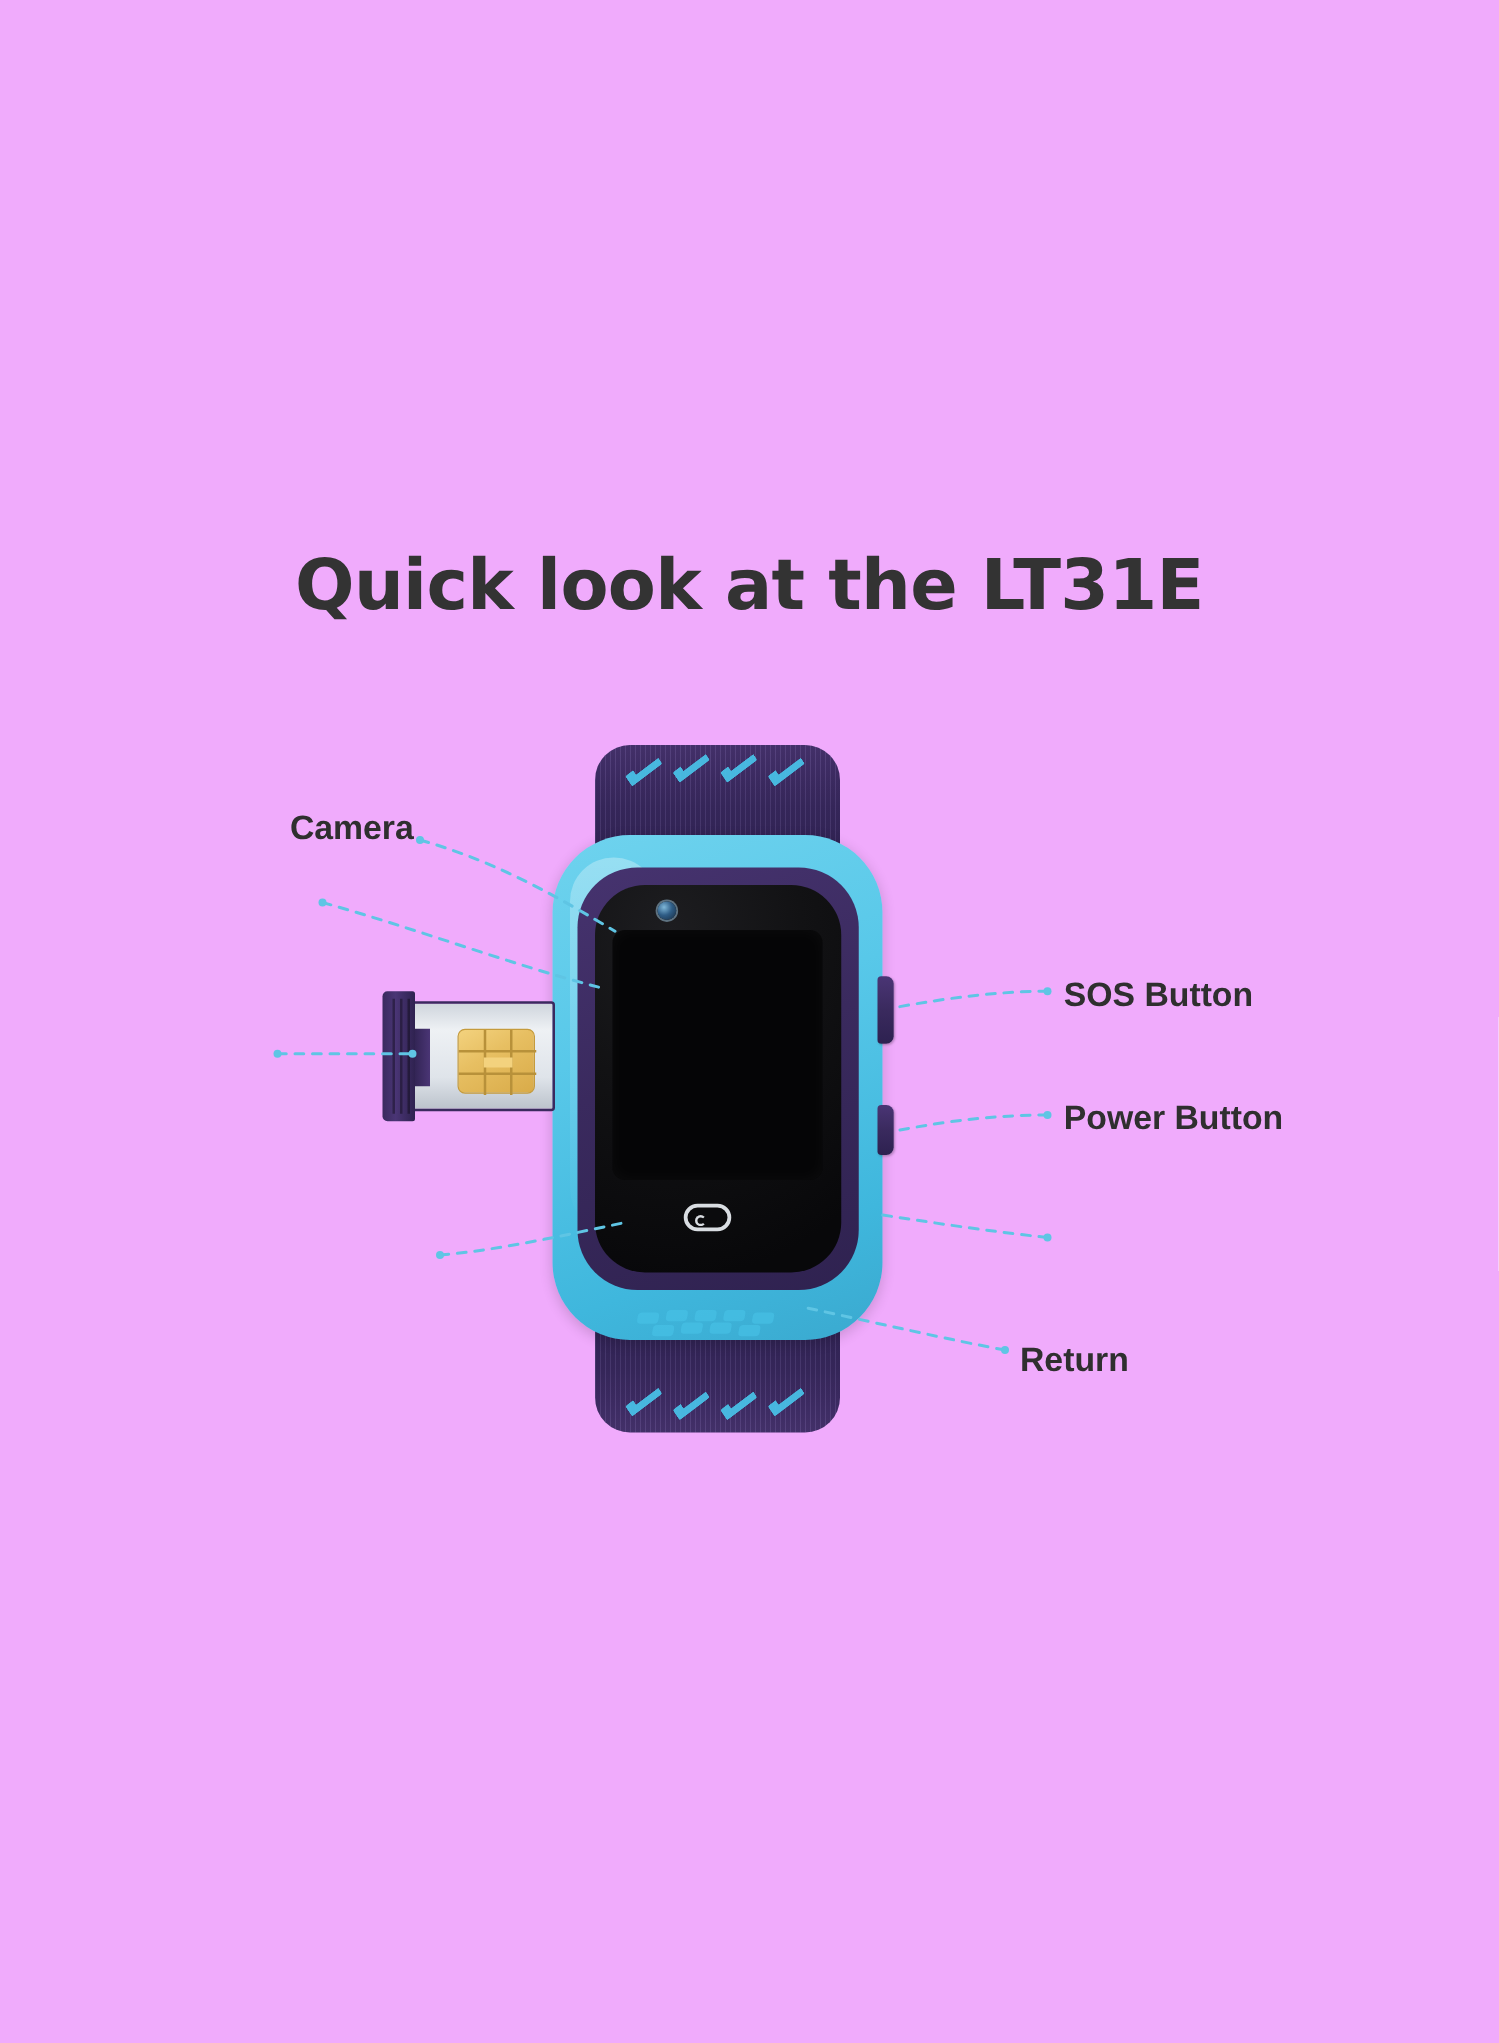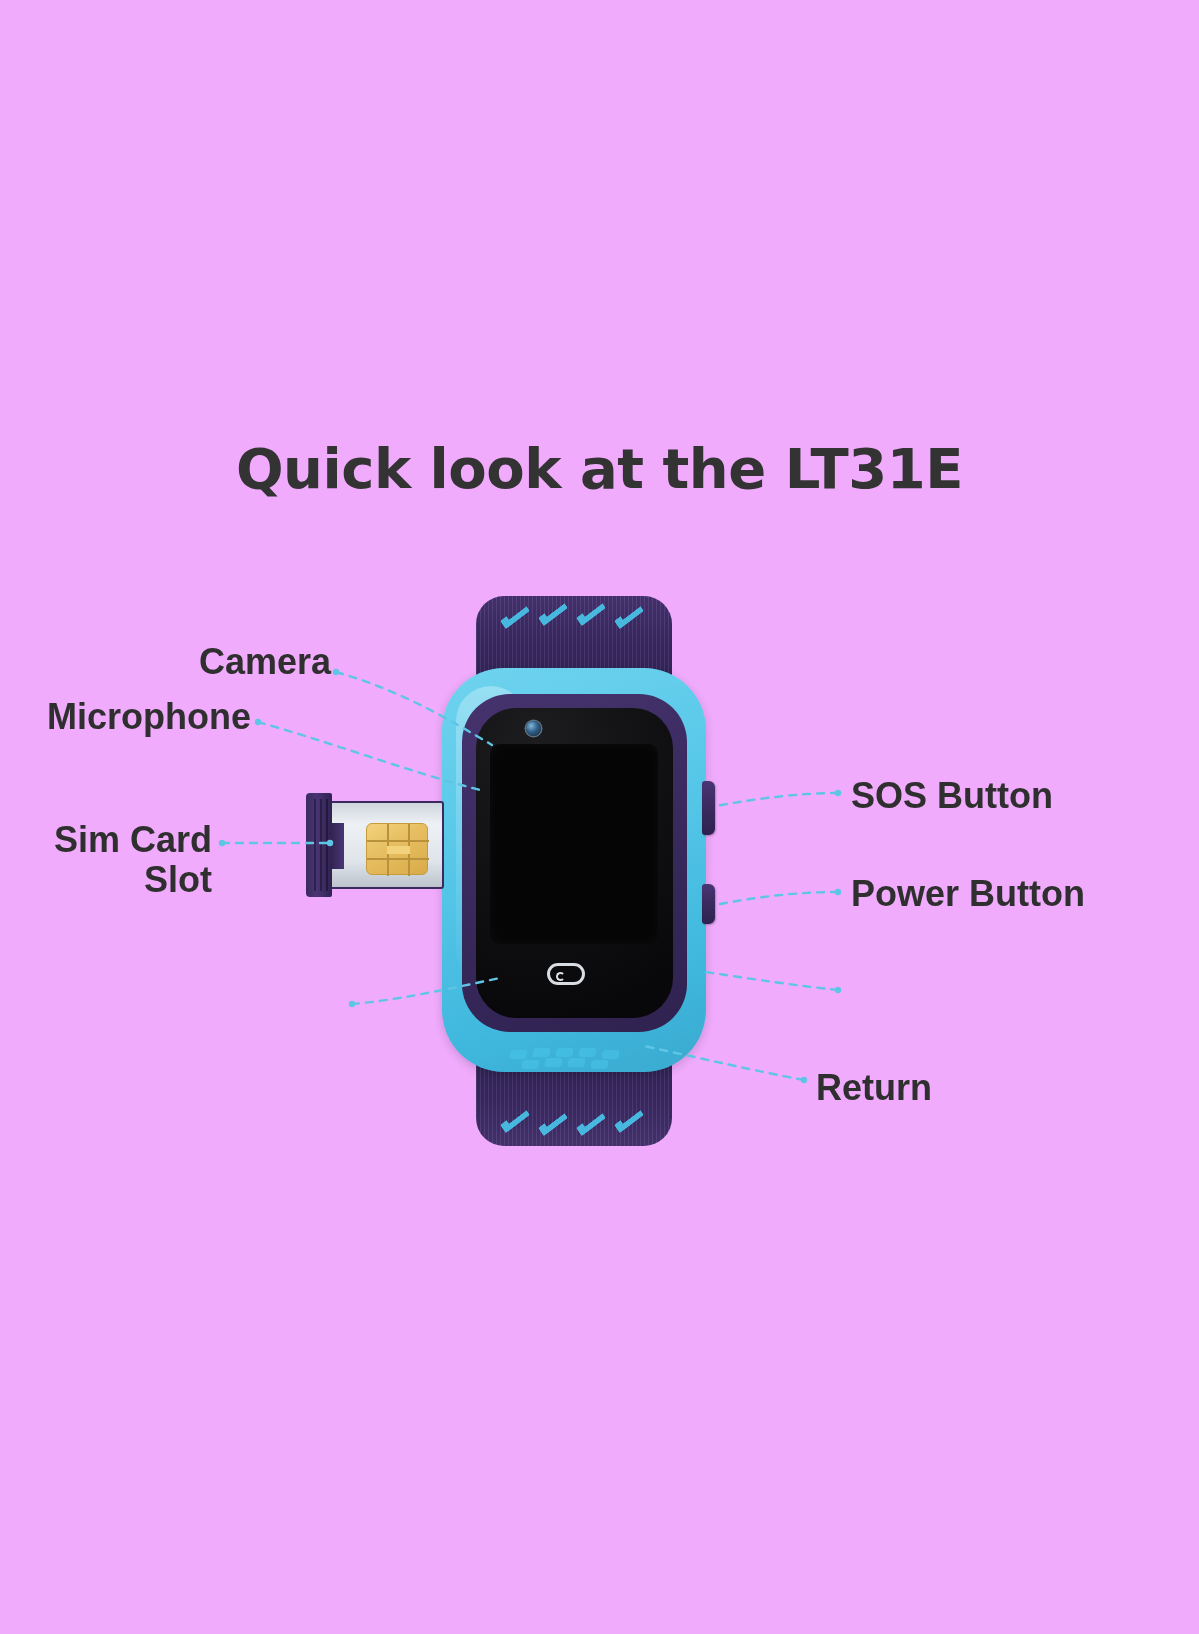--- a/index.html
+++ b/index.html
@@ -31,21 +31,21 @@
     letter-spacing: -0.5px;
     color: #333333;
     white-space: nowrap;
   }
 
   
   .label {
     position: absolute;
     font-family: "Liberation Sans", sans-serif;
     font-weight: 700;
-    font-size: 36px;
+    font-size: 27px;
     line-height: 40px;
     color: #2f2f2f;
     white-space: pre-line;
   }
   .label.right { text-align: left; }
   .label.left  { text-align: right; }
 
   #lbl-camera      { left: 0px;   top: 642px; width: 331px; }
   #lbl-microphone  { left: 0px;   top: 697px; width: 251px; }
   #lbl-simcard     { left: 0px;   top: 820px; width: 212px; }
@@ -385,24 +385,21 @@
       <circle cx="352" cy="1004" r="3.2"></circle>
       <circle cx="838" cy="793" r="3.2"></circle>
       <circle cx="838" cy="892" r="3.2"></circle>
       <circle cx="838" cy="990" r="3.2"></circle>
       <circle cx="804" cy="1080" r="3.2"></circle>
     </g>
   </svg>
 
   <div class="label left" id="lbl-camera">Camera</div>
 
-  <div class="label left" id="lbl-microphone">Microphone</div>
-
-  <div class="label left" id="lbl-simcard">Sim Card
-Slot</div>
+
 
 
   <div class="label right" id="lbl-sos">SOS Button</div>
 
   <div class="label right" id="lbl-power">Power Button</div>
 
 
   <div class="label right" id="lbl-speaker">Return</div>
 
 </div>

